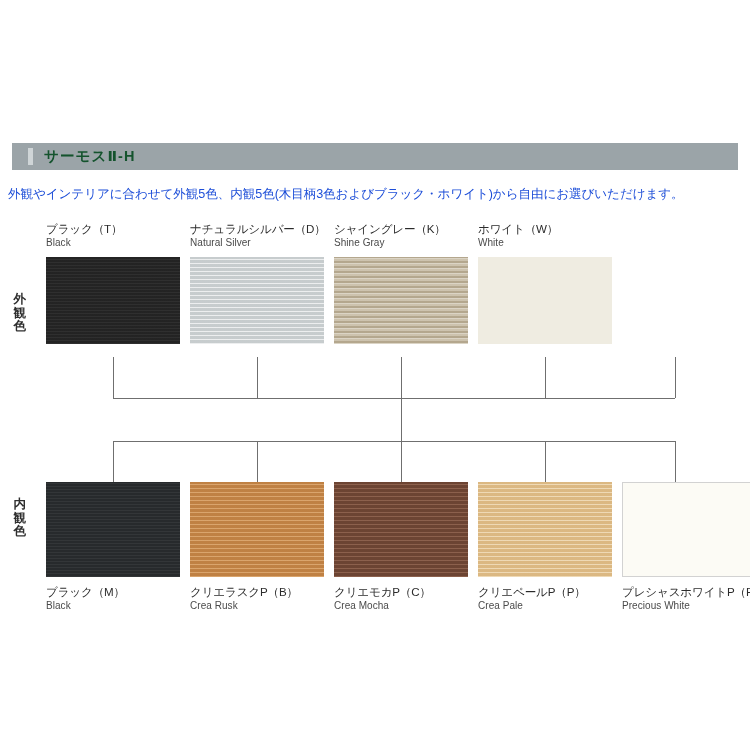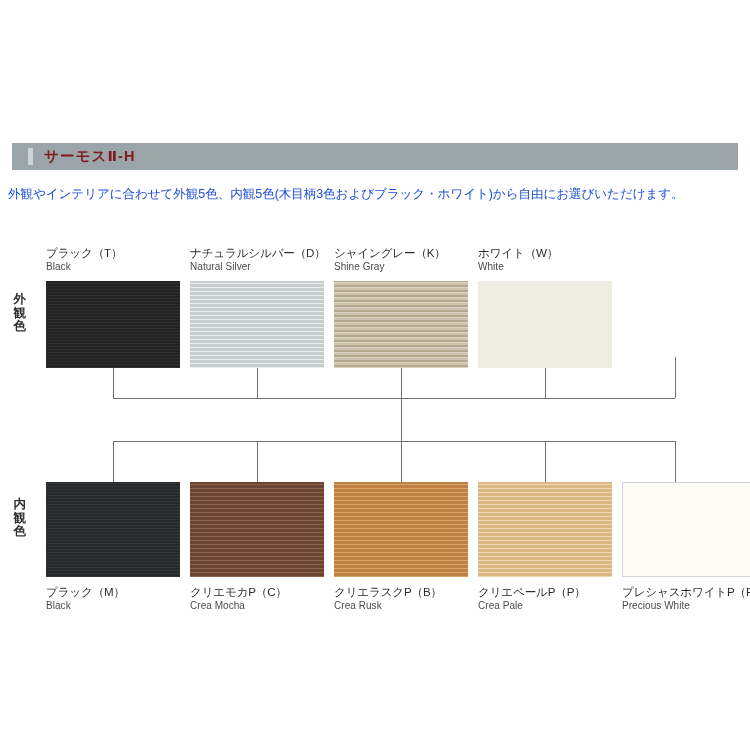--- a/index.html
+++ b/index.html
@@ -32,21 +32,21 @@
     width: 5px;
     height: 17px;
     background: #cfd5d7;
     margin-left: 16px;
     margin-right: 11px;
     flex: 0 0 auto;
   }
   #header-title {
     font-size: 14.5px;
     font-weight: bold;
-    color: #7f1d1d;
+    color: #14532d;
     letter-spacing: 1.1px;
     line-height: 1;
   }
 
   
   #description {
     position: absolute;
     left: 8px;
     top: 186px;
     width: 735px;
@@ -100,21 +100,21 @@
     color: #2b2b2b;
     letter-spacing: -0.2px;
   }
   .swatch-name-en {
     display: block;
     font-size: 10px;
     color: #4a4a4a;
     letter-spacing: 0.05px;
   }
 
-  #exterior-row .swatch-labels { margin-bottom: 7px; margin-top: 24px; }
+  #exterior-row .swatch-labels { margin-bottom: 7px; }
   #interior-row .swatch-labels { margin-top: 8px; }
 
   
   .swatch-chip {
     width: 134px;
     height: 87px;
     box-sizing: border-box;
     position: relative;
   }
   #interior-row .swatch-chip { height: 95px; }
@@ -218,38 +218,38 @@
   <div class="swatch-cell">
     <div class="swatch-chip" style="background: rgb(42, 45, 47);">
       <div class="grain" style="background-image: repeating-linear-gradient(0deg, rgba(255, 255, 255, 0.043) 0px, rgba(255, 255, 255, 0.043) 1px, rgba(0, 0, 0, 0.07) 1px, rgba(0, 0, 0, 0.07) 3px);"></div>
     </div>
     <div class="swatch-labels">
       <span class="swatch-name-jp">ブラック（M）</span>
       <span class="swatch-name-en">Black</span>
     </div>
   </div>
   <div class="swatch-cell">
+    <div class="swatch-chip" style="background: rgb(205, 141, 77);">
+      <div class="grain" style="background-image: repeating-linear-gradient(0deg, rgba(255, 232, 198, 0.26) 0px, rgba(255, 232, 198, 0.26) 1px, rgba(125, 70, 22, 0.17) 1px, rgba(125, 70, 22, 0.17) 4px);"></div>
+    </div>
+    <div class="swatch-labels">
+      <span class="swatch-name-jp">クリエラスクP（B）</span>
+      <span class="swatch-name-en">Crea Rusk</span>
+    </div>
+  </div>
+  <div class="swatch-cell">
     <div class="swatch-chip" style="background: rgb(123, 79, 60);">
       <div class="grain" style="background-image: repeating-linear-gradient(0deg, rgba(255, 214, 190, 0.13) 0px, rgba(255, 214, 190, 0.13) 1px, rgba(40, 18, 8, 0.18) 1px, rgba(40, 18, 8, 0.18) 4px);"></div>
     </div>
     <div class="swatch-labels">
       <span class="swatch-name-jp">クリエモカP（C）</span>
       <span class="swatch-name-en">Crea Mocha</span>
     </div>
   </div>
   <div class="swatch-cell">
-    <div class="swatch-chip" style="background: rgb(205, 141, 77);">
-      <div class="grain" style="background-image: repeating-linear-gradient(0deg, rgba(255, 232, 198, 0.26) 0px, rgba(255, 232, 198, 0.26) 1px, rgba(125, 70, 22, 0.17) 1px, rgba(125, 70, 22, 0.17) 4px);"></div>
-    </div>
-    <div class="swatch-labels">
-      <span class="swatch-name-jp">クリエラスクP（B）</span>
-      <span class="swatch-name-en">Crea Rusk</span>
-    </div>
-  </div>
-  <div class="swatch-cell">
     <div class="swatch-chip" style="background: rgb(227, 193, 141);">
       <div class="grain" style="background-image: repeating-linear-gradient(0deg, rgba(255, 250, 236, 0.42) 0px, rgba(255, 250, 236, 0.42) 1px, rgba(168, 124, 58, 0.13) 1px, rgba(168, 124, 58, 0.13) 4px);"></div>
     </div>
     <div class="swatch-labels">
       <span class="swatch-name-jp">クリエペールP（P）</span>
       <span class="swatch-name-en">Crea Pale</span>
     </div>
   </div>
   <div class="swatch-cell">
     <div class="swatch-chip bordered" style="background: rgb(252, 251, 245);">

